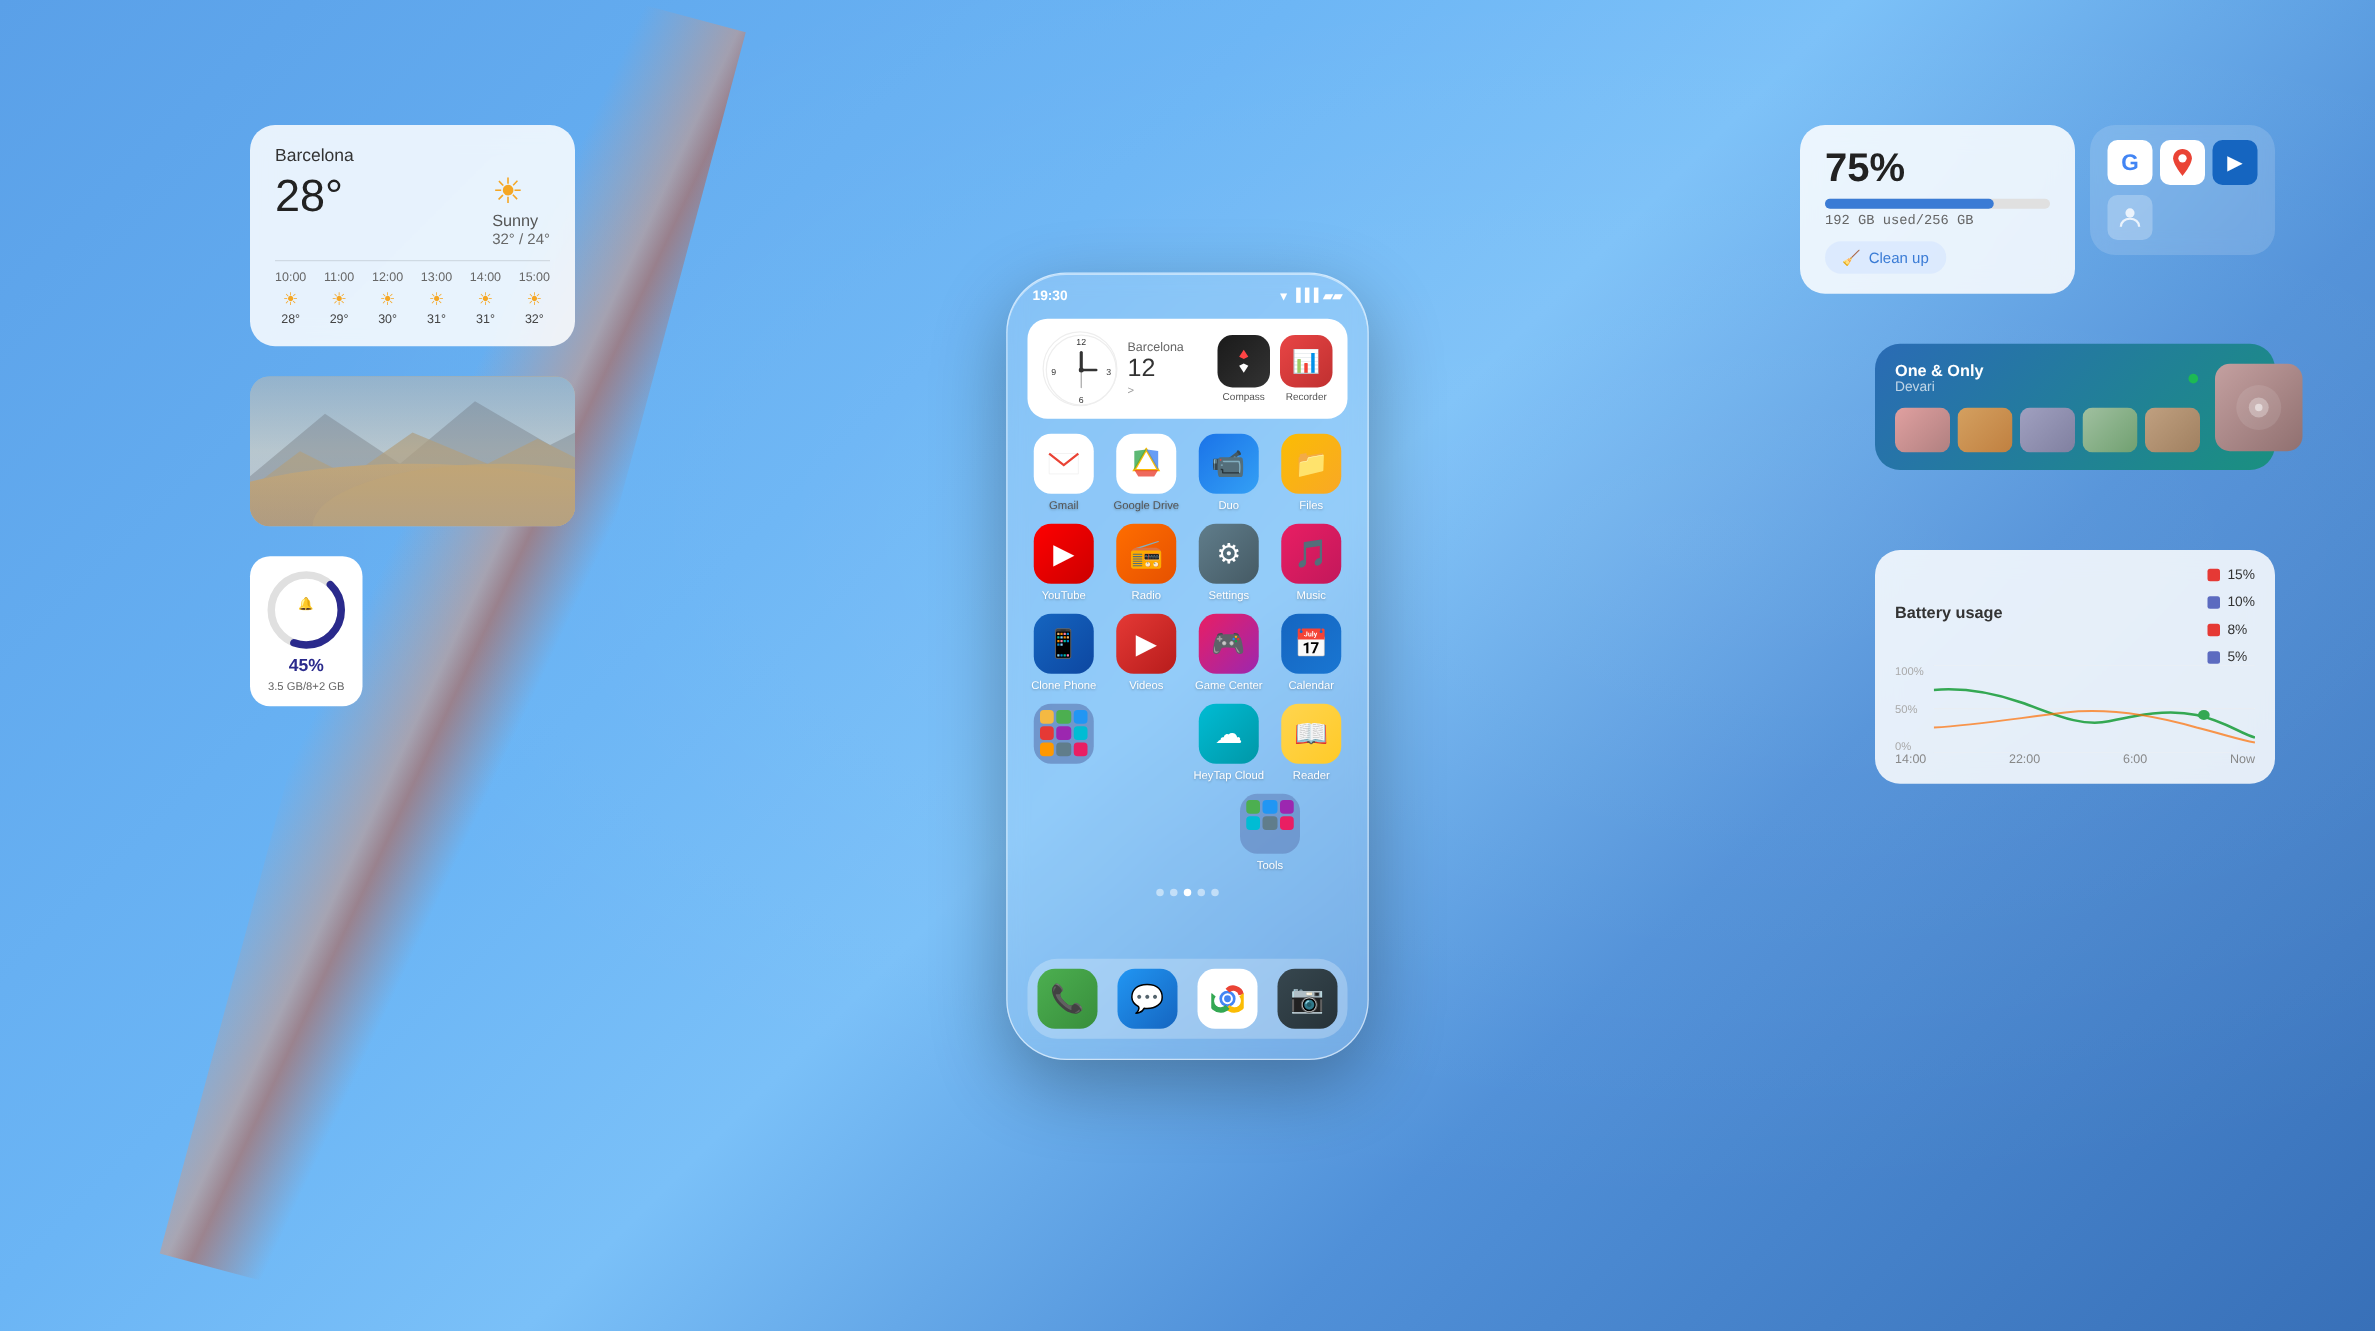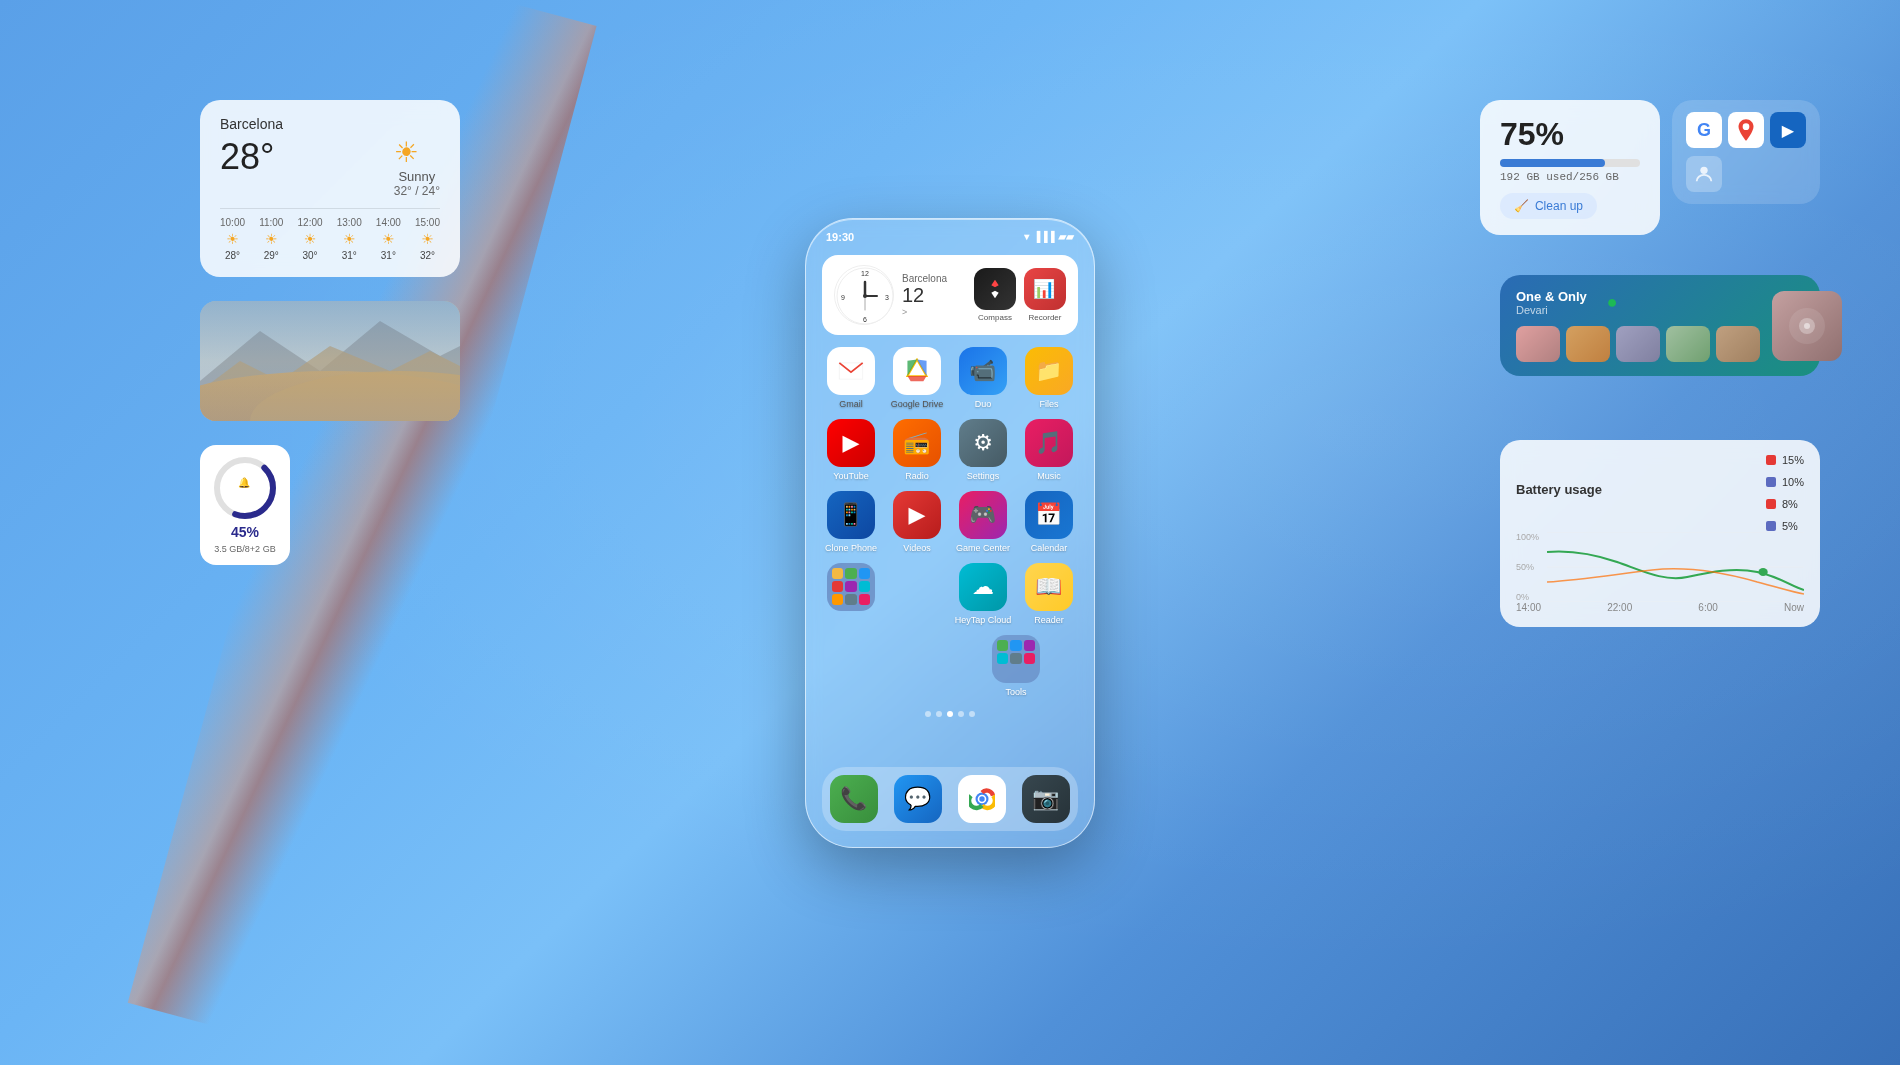--- a/index.html
+++ b/index.html
@@ -57,21 +57,21 @@
       font-weight: 300;
       color: #222;
     }
     .weather-sun-icon {
       font-size: 28px;
       color: #f5a623;
     }
     .weather-desc {
       font-size: 13px;
       color: #555;
-      text-align: center;
+      text-align: left;
     }
     .weather-range {
       font-size: 12px;
       color: #666;
       text-align: right;
     }
     .weather-forecast {
       display: flex;
       justify-content: space-between;
       margin-top: 10px;
@@ -613,21 +613,21 @@
         </svg>
       </div>
       <div class="dock-item ic-camera">📷</div>
     </div>
 
   </div>
 </div>
 
 <div style="position:absolute;right:80px;top:100px;z-index:2;display:flex;gap:12px;align-items:flex-start;">
 
-  <div class="storage-widget" style="width:180px;">
+  <div class="storage-widget" style="width:220px;">
     <div class="storage-pct">75%</div>
     <div class="storage-bar-bg">
       <div class="storage-bar-fill" style="width:75%;"></div>
     </div>
     <div class="storage-info">192 GB used/256 GB</div>
     <button class="storage-clean-btn">
       <span>🧹</span>
       <span>Clean up</span>
     </button>
   </div>
@@ -649,21 +649,21 @@
         <path d="M4 20c0-4 3.6-7 8-7s8 3 8 7" stroke="rgba(255,255,255,0.8)" stroke-width="2" fill="none"></path>
       </svg>
     </div>
   </div>
 
 </div>
 
 <div style="position:absolute;right:80px;top:275px;z-index:2;width:320px;">
   <div class="music-widget">
     <div style="display:flex;flex-direction:column;gap:4px;flex:1;">
-      <div style="display:flex;align-items:center;gap:20px;">
+      <div style="display:flex;justify-content:space-between;align-items:center;gap:20px;">
         <div>
           <div style="font-size:13px;font-weight:600;color:white;">One &amp; Only</div>
           <div style="font-size:11px;color:rgba(255,255,255,0.7);">Devari</div>
         </div>
         <span style="color:#1db954;font-size:18px;">●</span>
       </div>
       <div style="display:flex;gap:6px;margin-top:6px;">
         <div style="width:44px;height:36px;border-radius:8px;background:rgba(255,255,255,0.3);overflow:hidden;">
           <div style="width:100%;height:100%;background:linear-gradient(135deg,#e0a0a0,#b08080);"></div>
         </div>

